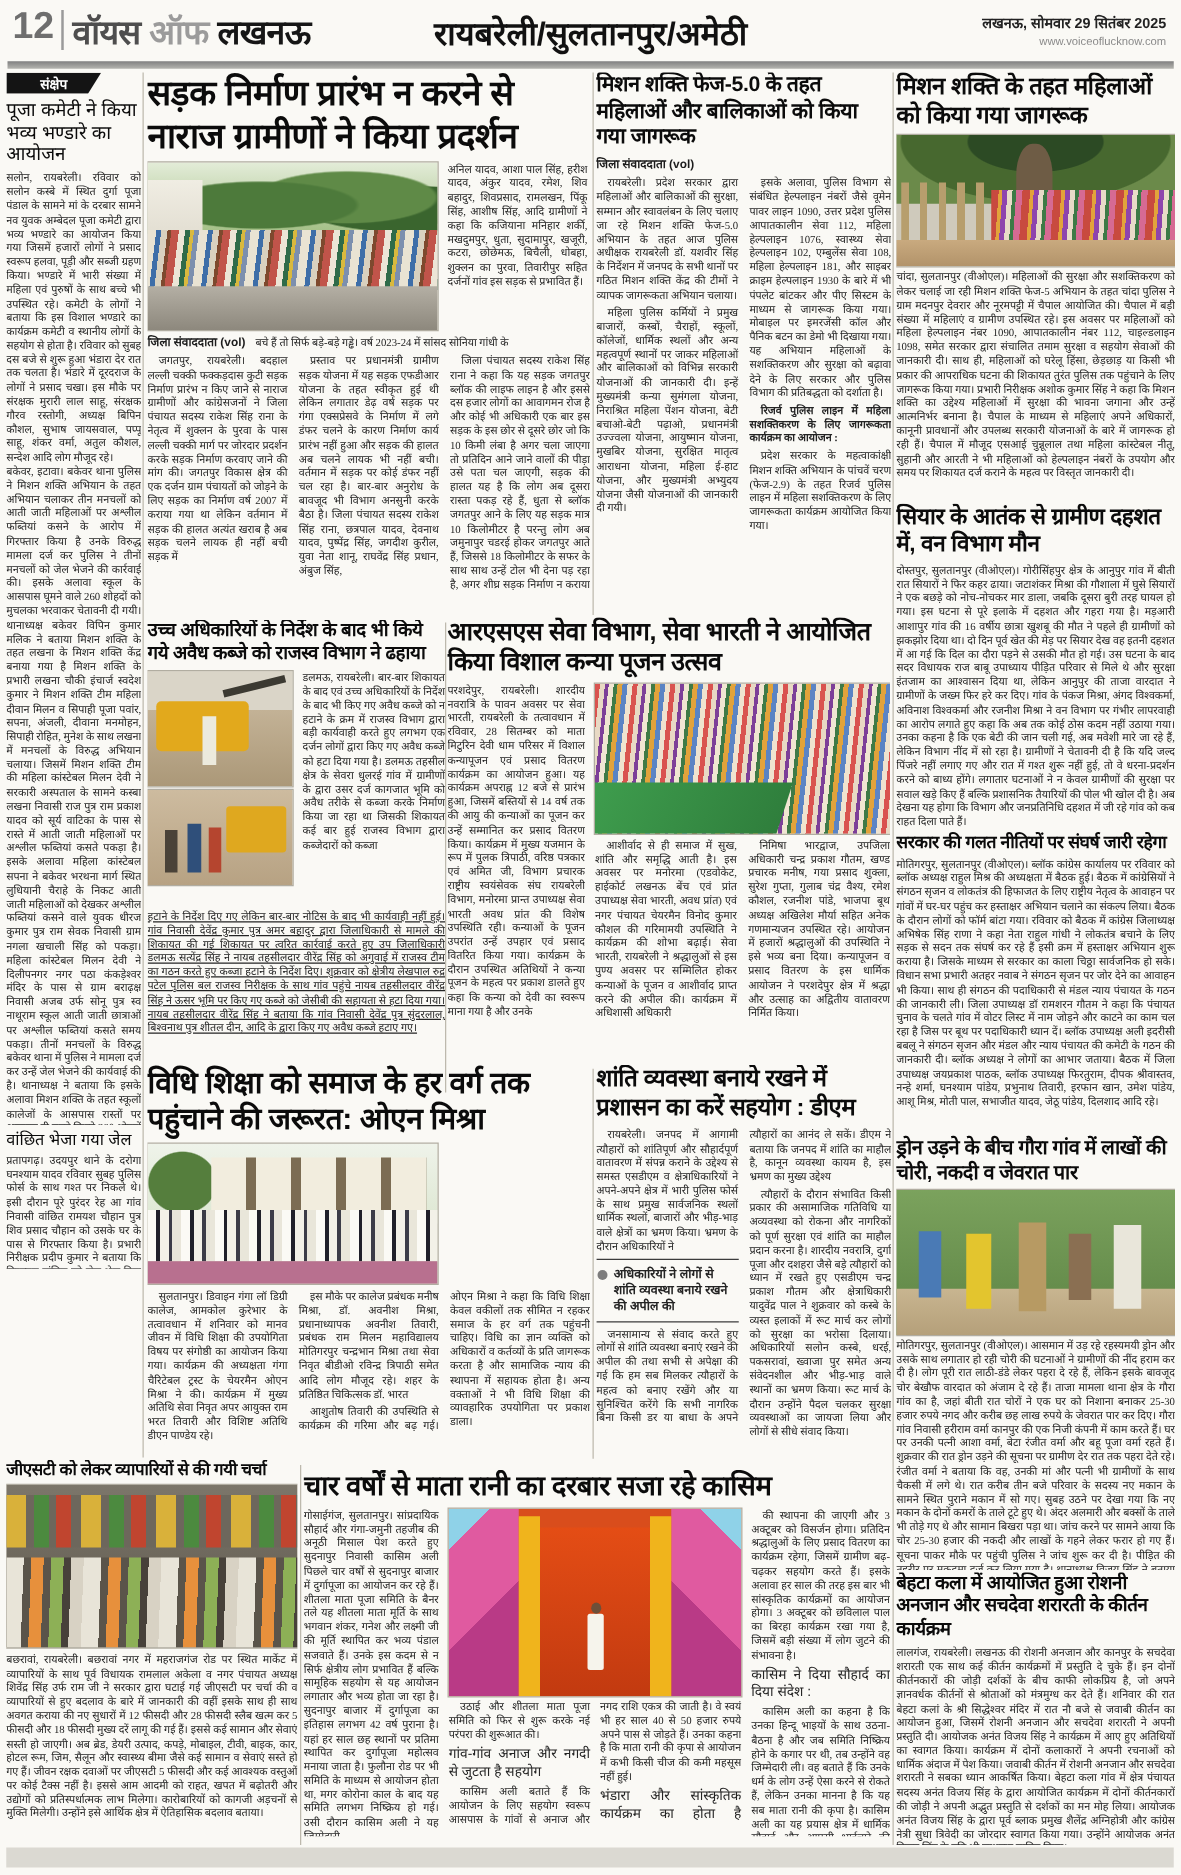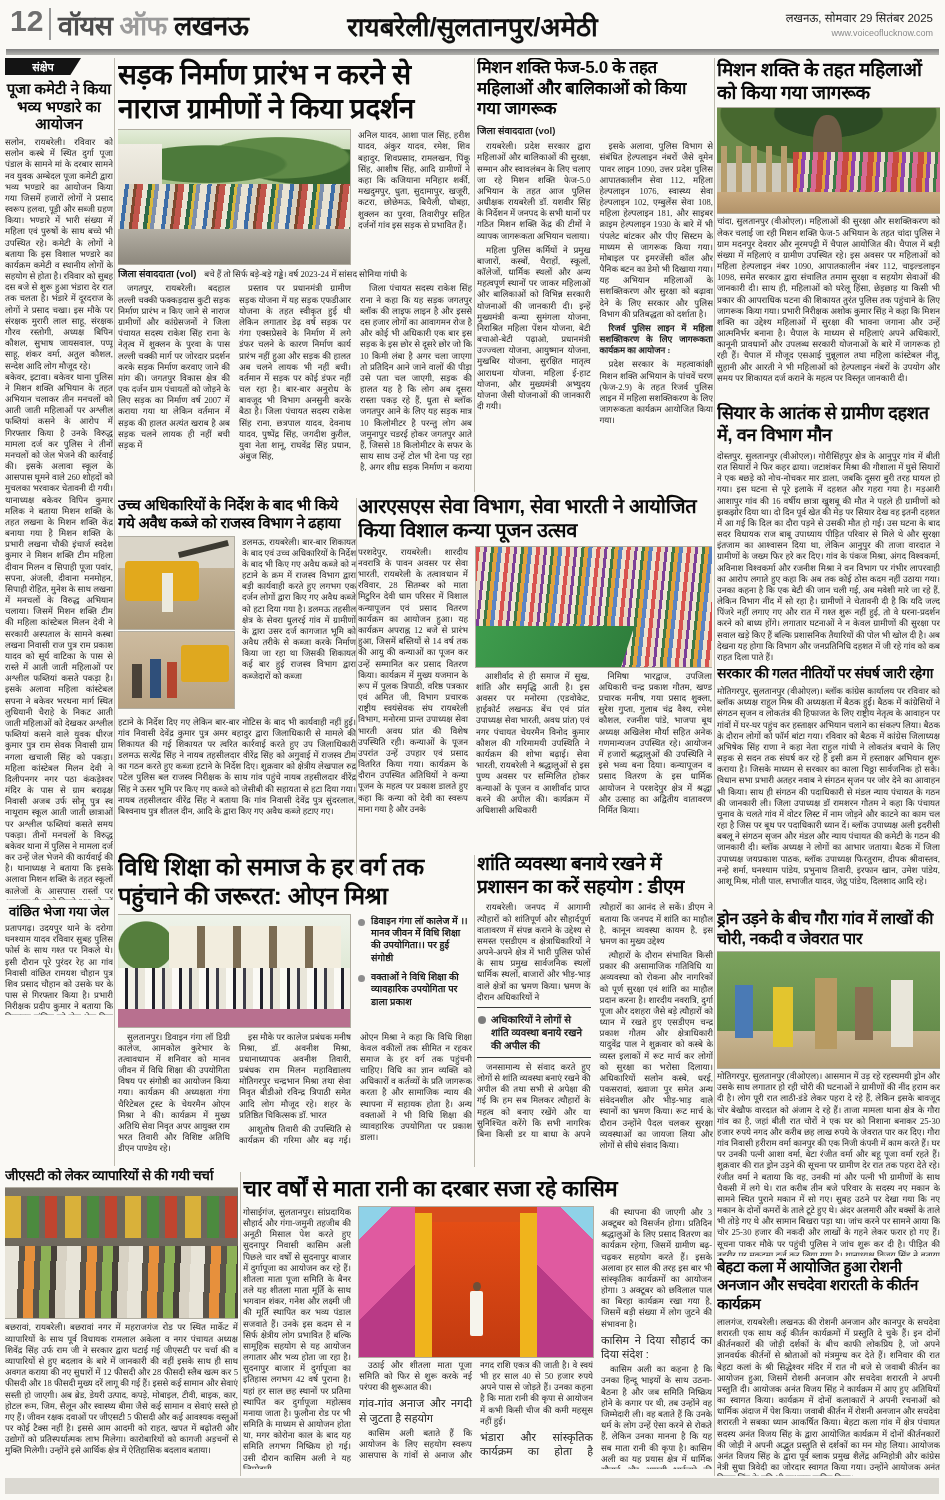--- a/index.html
+++ b/index.html
@@ -10,21 +10,21 @@
   .masthead{position:absolute;left:0;top:0;width:945px;height:48px;}
   .pageno{position:absolute;left:10px;top:4px;font-family:"Liberation Sans",sans-serif;
           font-size:30px;font-weight:800;color:#6e6e6e;}
   .pagenobar{position:absolute;left:49px;top:8px;width:2px;height:32px;background:#9a9a9a;}
   .mast-title{position:absolute;left:58px;top:6px;font-family:"Liberation Sans",sans-serif;
           font-size:27px;font-weight:800;letter-spacing:-.5px;}
   .mast-title .t1{color:#4e4e4e;} .mast-title .t2{color:#9b9b9b;} .mast-title .t3{color:#161616;}
   .mast-section{position:absolute;left:0;right:0;top:8px;text-align:center;
           font-family:"Liberation Sans",sans-serif;font-size:26px;font-weight:800;color:#111;}
   .mast-right{position:absolute;right:12px;top:10px;text-align:right;}
-  .mast-date{font-family:"Liberation Sans",sans-serif;font-size:11.5px;font-weight:400;color:#222;}
+  .mast-date{font-family:"Liberation Sans",sans-serif;font-size:11.5px;font-weight:700;color:#222;}
   .mast-url{font-family:"Liberation Sans",sans-serif;font-size:9px;color:#8a8a8a;margin-top:3px;}
   .toprule{position:absolute;left:6px;top:49px;width:933px;height:6px;
           background:linear-gradient(#808080,#b5b5b0);}
   
   .art{position:absolute;overflow:hidden;}
   .hl{font-family:"Liberation Sans",sans-serif;font-weight:800;color:#0b0b0b;
       line-height:1.22;margin:0 0 4px;letter-spacing:-.3px;}
   .body{font-size:8.6px;line-height:1.3;text-align:justify;color:#242424;}
   .body p{margin:0 0 3px;text-indent:9px;}
   .cols2{columns:2;column-gap:9px;}
@@ -32,39 +32,39 @@
   .byline{font-weight:700;font-size:9.5px;font-family:"Liberation Sans",sans-serif;}
   .boldsub{font-weight:700;}
   .clip{overflow:hidden;}
   .vr{position:absolute;width:1px;background:#bdb9ad;}
   .bottombar{position:absolute;left:5px;top:1478px;width:934px;height:16px;background:#dbd9d2;}
   
   #briefs{left:5px;top:58px;width:108px;height:1112px;}
   .brief-tab{width:76px;height:17px;background:#141414;color:#fff;font-family:"Liberation Sans",sans-serif;
       font-size:11px;font-weight:700;display:flex;align-items:center;justify-content:center;
       clip-path:polygon(0 0,100% 0,86% 100%,0 100%);margin-bottom:5px;}
-  .brief-h{font-family:"Liberation Sans",sans-serif;font-weight:700;color:#0b0b0b;line-height:1.18;margin:4px 0 4px;text-align:center;}
+  .brief-h{font-family:"Liberation Sans",sans-serif;font-weight:400;color:#0b0b0b;line-height:1.18;margin:4px 0 4px;}
   .bh1{font-size:15px;} .bh2{font-size:15px;} .bh3{font-size:13px;}
   .bb1{max-height:268px;} .bb2{max-height:528px;} .bb3{max-height:92px;}
   
   #art-road{left:118px;top:58px;width:354px;height:436px;}
   #art-road .hl{font-size:28px;}
   .row{display:flex;gap:8px;}
   #ph-protest{width:232px;height:134px;flex:none;}
   #art-road .sidecol{width:112px;height:134px;overflow:hidden;}
   .caprow{display:flex;gap:8px;align-items:baseline;margin:3px 0 3px;}
   .capcont{flex:1;overflow:hidden;white-space:nowrap;}
   #art-road .cols3{height:190px;}
   #art-enc{left:118px;top:496px;width:238px;height:354px;}
   #art-enc .hl{font-size:15px;}
   .encphotos{width:116px;flex:none;}
   #ph-demo1{width:116px;height:92px;margin-bottom:3px;}
   #ph-demo2{width:116px;height:76px;}
   #art-enc .enctext{height:176px;overflow:hidden;}
-  #art-enc .enctail{height:118px;margin-top:4px;}
+  #art-enc .enctail{height:118px;margin-top:15px;text-decoration:underline;}
   #art-m5{left:477px;top:58px;width:236px;height:434px;}
   #art-m5 .hl{font-size:17px;}
   #art-m5 .cols2{height:352px;}
   #art-rss{left:358px;top:494px;width:354px;height:382px;}
   #art-rss .hl{font-size:20px;}
   #art-rss .rsscol1{width:110px;height:312px;overflow:hidden;flex:none;}
   #ph-kanya{width:236px;height:120px;}
   #art-rss .cols2{height:186px;margin-top:4px;}
   #art-law{left:118px;top:852px;width:354px;height:314px;}
   #art-law .hl{font-size:24px;}
@@ -287,24 +287,20 @@
   <section class="art" id="art-law">
     <h2 class="hl">विधि शिक्षा को समाज के हर वर्ग तक पहुंचाने की जरूरत: ओएन मिश्रा</h2>
     <div class="row">
       <div class="photo" id="ph-law">
         <div class="sky"></div>
           <div class="tree"></div>
           <div class="bldg"></div>
           <div class="people"></div>
           <div class="carpet"></div>
       </div>
-      <div class="bullets">
-        <div class="bullet">डिवाइन गंगा लॉ कालेज में ।।मानव जीवन में विधि शिक्षा की उपयोगिता।। पर हुई संगोष्ठी</div>
-        <div class="bullet">वक्ताओं ने विधि शिक्षा की व्यावहारिक उपयोगिता पर डाला प्रकाश</div>
-      </div>
     </div>
     <div class="body cols3 clip">
       <p>सुलतानपुर। डिवाइन गंगा लॉ डिग्री कालेज, आमकोल कुरेभार के तत्वावधान में शनिवार को मानव जीवन में विधि शिक्षा की उपयोगिता विषय पर संगोष्ठी का आयोजन किया गया। कार्यक्रम की अध्यक्षता गंगा चैरिटेबल ट्रस्ट के चेयरमैन ओएन मिश्रा ने की। कार्यक्रम में मुख्य अतिथि सेवा निवृत अपर आयुक्त राम भरत तिवारी और विशिष्ट अतिथि डीएन पाण्डेय रहे।</p>
       <p>इस मौके पर कालेज प्रबंधक मनीष मिश्रा, डॉ. अवनीश मिश्रा, प्रधानाध्यापक अवनीश तिवारी, प्रबंधक राम मिलन महाविद्यालय मोतिगरपुर चन्द्रभान मिश्रा तथा सेवा निवृत बीडीओ रविन्द्र त्रिपाठी समेत आदि लोग मौजूद रहे। शहर के प्रतिष्ठित चिकित्सक डॉ. भारत</p>
       <p>आशुतोष तिवारी की उपस्थिति से कार्यक्रम की गरिमा और बढ़ गई। ओएन मिश्रा ने कहा कि विधि शिक्षा केवल वकीलों तक सीमित न रहकर समाज के हर वर्ग तक पहुंचनी चाहिए। विधि का ज्ञान व्यक्ति को अधिकारों व कर्तव्यों के प्रति जागरूक करता है और सामाजिक न्याय की स्थापना में सहायक होता है। अन्य वक्ताओं ने भी विधि शिक्षा की व्यावहारिक उपयोगिता पर प्रकाश डाला।</p>
     </div>
   </section>
 
   <section class="art" id="art-dm">
     <h2 class="hl">शांति व्यवस्था बनाये रखने में प्रशासन का करें सहयोग : डीएम</h2>

